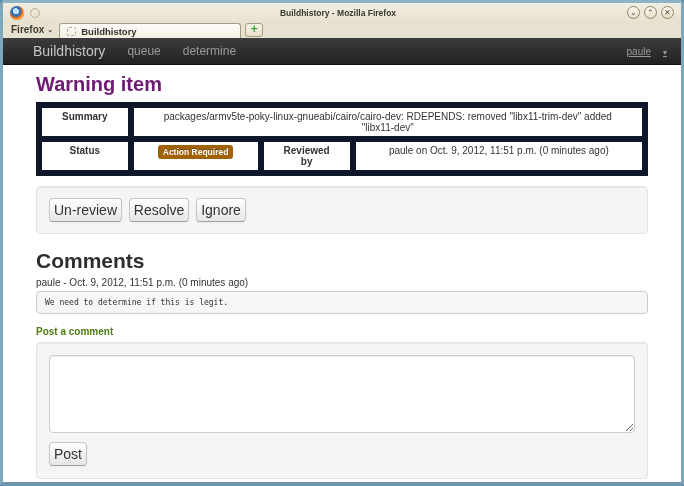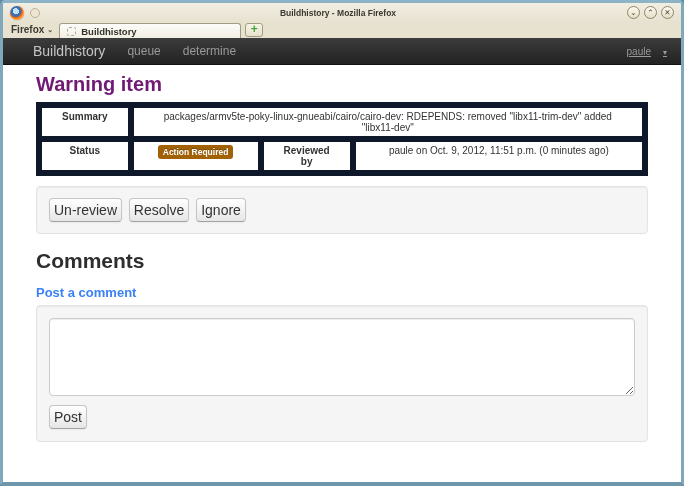--- a/index.html
+++ b/index.html
@@ -138,21 +138,21 @@
     font-family:inherit; font-size:14px; color:#333;
     background:linear-gradient(#ffffff,#e6e6e6);
     border:1px solid #c5c5c5; border-bottom-color:#a2a2a2;
     border-radius:4px;
     box-shadow:inset 0 1px 0 rgba(255,255,255,.2), 0 1px 2px rgba(0,0,0,.05);
     cursor:pointer;
   }
   h2.comments-heading { font-size:21px; font-weight:bold; margin:15px 0 4px; color:#2e2e2e; }
   .byline { font-size:10px; margin:2px 0 3px; color:#333; }
   pre.comment-block { margin:2px 0 0; }
-  h3.post-heading { font-size:13px; font-weight:bold; margin:12px 0 5px; color:#3b82f6; }
+  h3.post-heading { font-size:10px; font-weight:bold; margin:12px 0 5px; color:#4d7c0f; }
   .post-well { padding:12px; }
   .post-well textarea {
     display:block; width:100%; height:78px;
     border:1px solid #ccc; border-radius:4px;
     padding:4px 6px; resize:both;
     font-family:"Liberation Sans", sans-serif; font-size:10px; color:#555;
     box-shadow:inset 0 1px 1px rgba(0,0,0,.075);
     background:#fff;
   }
   .post-well .btn { margin-top:9px; }
@@ -219,20 +219,24 @@
         </table>
 
       <div class="well actions-well">
         <button class="btn">Un-review</button>
         <button class="btn">Resolve</button>
         <button class="btn">Ignore</button>
       </div>
 
       <h2 class="comments-heading">Comments</h2>
 
+      <div>
+        <p class="byline">paule - Oct. 9, 2012, 11:51 p.m. (0 minutes ago)</p>
+        <pre class="codeblock comment-block">We need to determine if this is legit.</pre>
+      </div>
 
       <h3 class="post-heading">Post a comment</h3>
 
       <div class="well post-well">
         <textarea style=""></textarea>
         <button class="btn">Post</button>
       </div>
 
     </div>
   </div>

